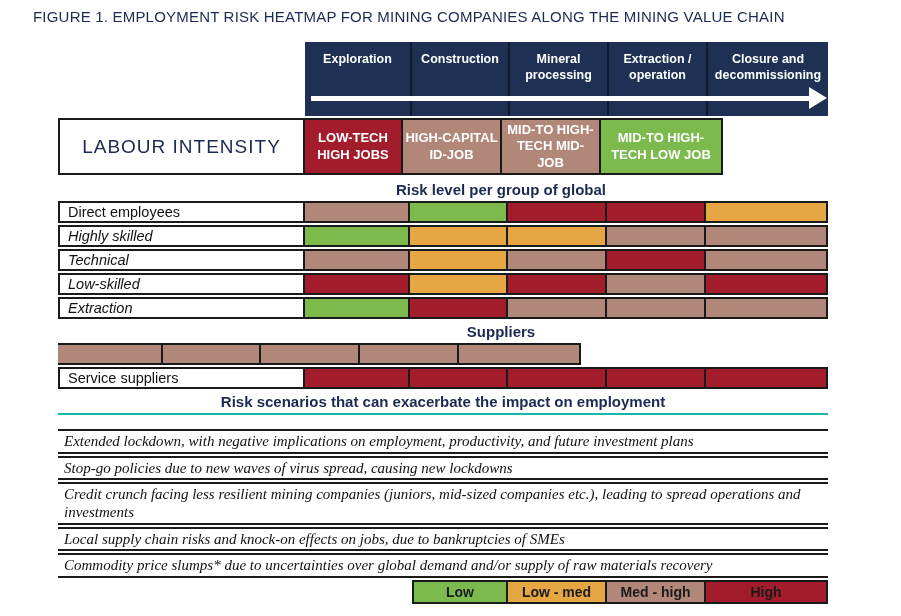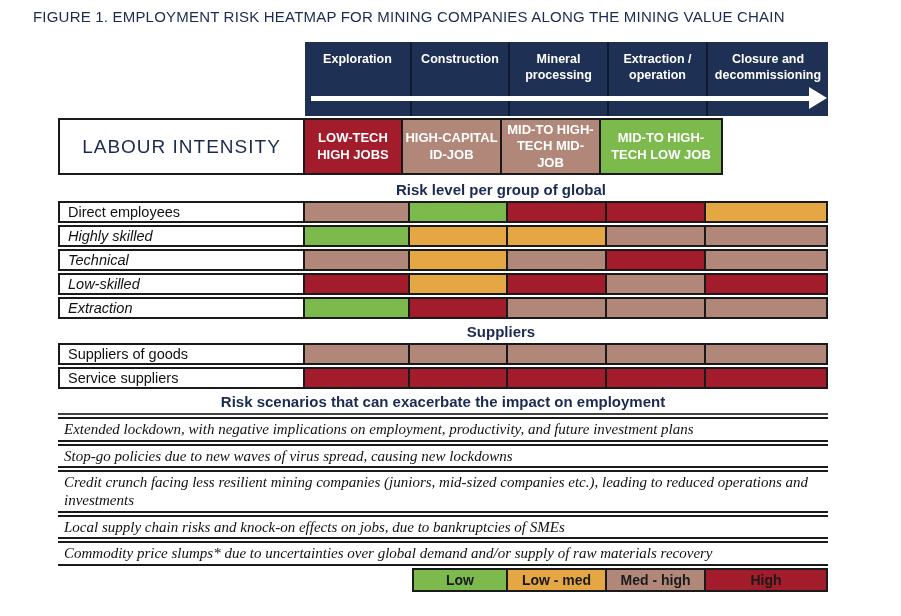--- a/index.html
+++ b/index.html
@@ -33,21 +33,21 @@
   .labour-cell{box-sizing:border-box;border:2px solid #1a1a1a;border-left:0;color:#fff;font-weight:bold;
                font-size:13px;line-height:1.28;display:flex;align-items:center;justify-content:center;
                text-align:center;padding:2px;}
 
   .section-header{margin-left:58px;width:770px;height:20px;padding-top:2px;text-align:center;
                   font-size:15px;font-weight:bold;color:#1b2a52;}
   .grid-row .cell{height:22px;}
   .grid-row .label-cell{height:22px;}
 
   
-  .scen-header{box-sizing:border-box;border-bottom:2px solid #404040;height:24px;margin-bottom:2px;}
+  .scen-header{box-sizing:border-box;border-bottom:2px solid #14b8a6;height:24px;margin-bottom:14px;}
   .scenario{box-sizing:border-box;margin-left:58px;width:770px;border-top:2px solid #1a1a1a;
             border-bottom:2px solid #1a1a1a;margin-bottom:2px;padding:2px 6px 1px 6px;
             font-family:"Liberation Serif",serif;font-style:italic;font-size:15px;color:#111;line-height:1.18;}
 
   
   .legend{display:flex;margin-left:412px;margin-top:0px;}
   .legend-item{box-sizing:border-box;height:24px;border:2px solid #1a1a1a;border-left:0;
                display:flex;align-items:center;justify-content:center;font-size:14px;font-weight:bold;color:#1a1a1a;}
   .legend-item.first{border-left:2px solid #1a1a1a;}
   .g0{width:96px}.g1{width:99px}.g2{width:99px}.g3{width:122px}
@@ -120,21 +120,20 @@
           <div class="cell c1" style="background: rgb(162, 28, 43);"></div>
           <div class="cell c2" style="background: rgb(177, 135, 121);"></div>
           <div class="cell c3" style="background: rgb(177, 135, 121);"></div>
           <div class="cell c4" style="background: rgb(177, 135, 121);"></div>
         </div>
       </div>
 
     <div class="section-header">Suppliers</div>
     <div id="supplier-rows">
         <div class="grid-row">
-          <div class="label-cell">Suppliers of goods</div>
           <div class="cell c0" style="background: rgb(177, 135, 121);"></div>
           <div class="cell c1" style="background: rgb(177, 135, 121);"></div>
           <div class="cell c2" style="background: rgb(177, 135, 121);"></div>
           <div class="cell c3" style="background: rgb(177, 135, 121);"></div>
           <div class="cell c4" style="background: rgb(177, 135, 121);"></div>
         </div>
         <div class="grid-row">
           <div class="label-cell">Service suppliers</div>
           <div class="cell c0" style="background: rgb(162, 28, 43);"></div>
           <div class="cell c1" style="background: rgb(162, 28, 43);"></div>
@@ -142,21 +141,21 @@
           <div class="cell c3" style="background: rgb(162, 28, 43);"></div>
           <div class="cell c4" style="background: rgb(162, 28, 43);"></div>
         </div>
       </div>
   </div>
 
   <div class="section-header scen-header">Risk scenarios that can exacerbate the impact on employment</div>
   <div id="scenario-rows">
       <div class="scenario">Extended lockdown, with negative implications on employment, productivity, and future investment plans</div>
       <div class="scenario">Stop-go policies due to new waves of virus spread, causing new lockdowns</div>
-      <div class="scenario">Credit crunch facing less resilient mining companies (juniors, mid-sized companies etc.), leading to reduced operations and investments</div>
+      <div class="scenario">Credit crunch facing less resilient mining companies (juniors, mid-sized companies etc.), leading to spread operations and investments</div>
       <div class="scenario">Local supply chain risks and knock-on effects on jobs, due to bankruptcies of SMEs</div>
       <div class="scenario">Commodity price slumps* due to uncertainties over global demand and/or supply of raw materials recovery</div>
     </div>
 
   <div class="legend" id="legend">
       <div class="legend-item g0 first" style="background: rgb(124, 186, 78);">Low</div>
       <div class="legend-item g1" style="background: rgb(228, 167, 67);">Low - med</div>
       <div class="legend-item g2" style="background: rgb(177, 135, 121);">Med - high</div>
       <div class="legend-item g3" style="background: rgb(162, 28, 43);">High</div>
     </div>

